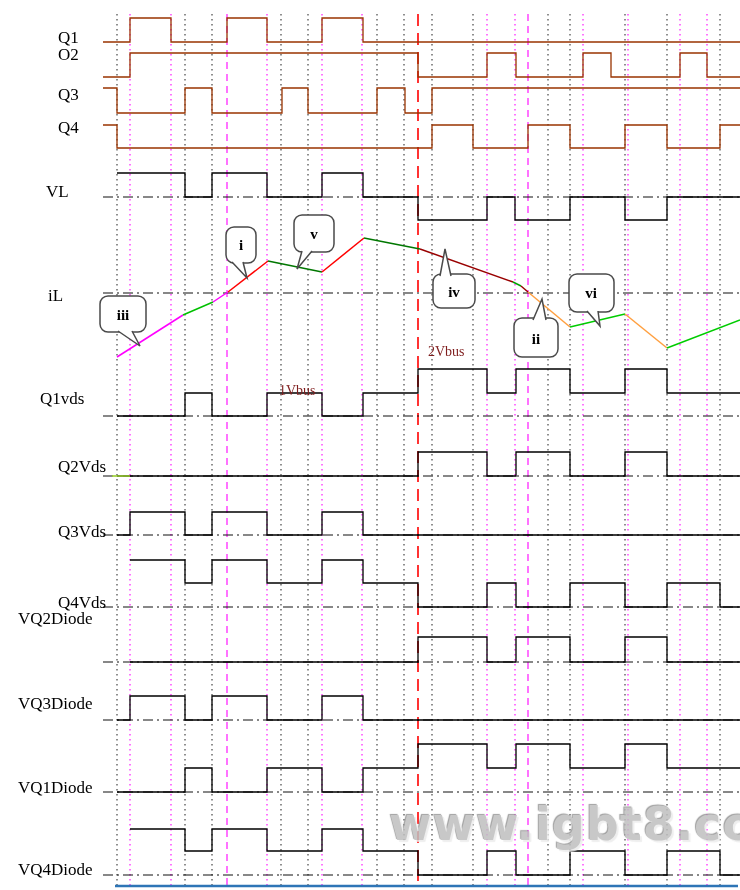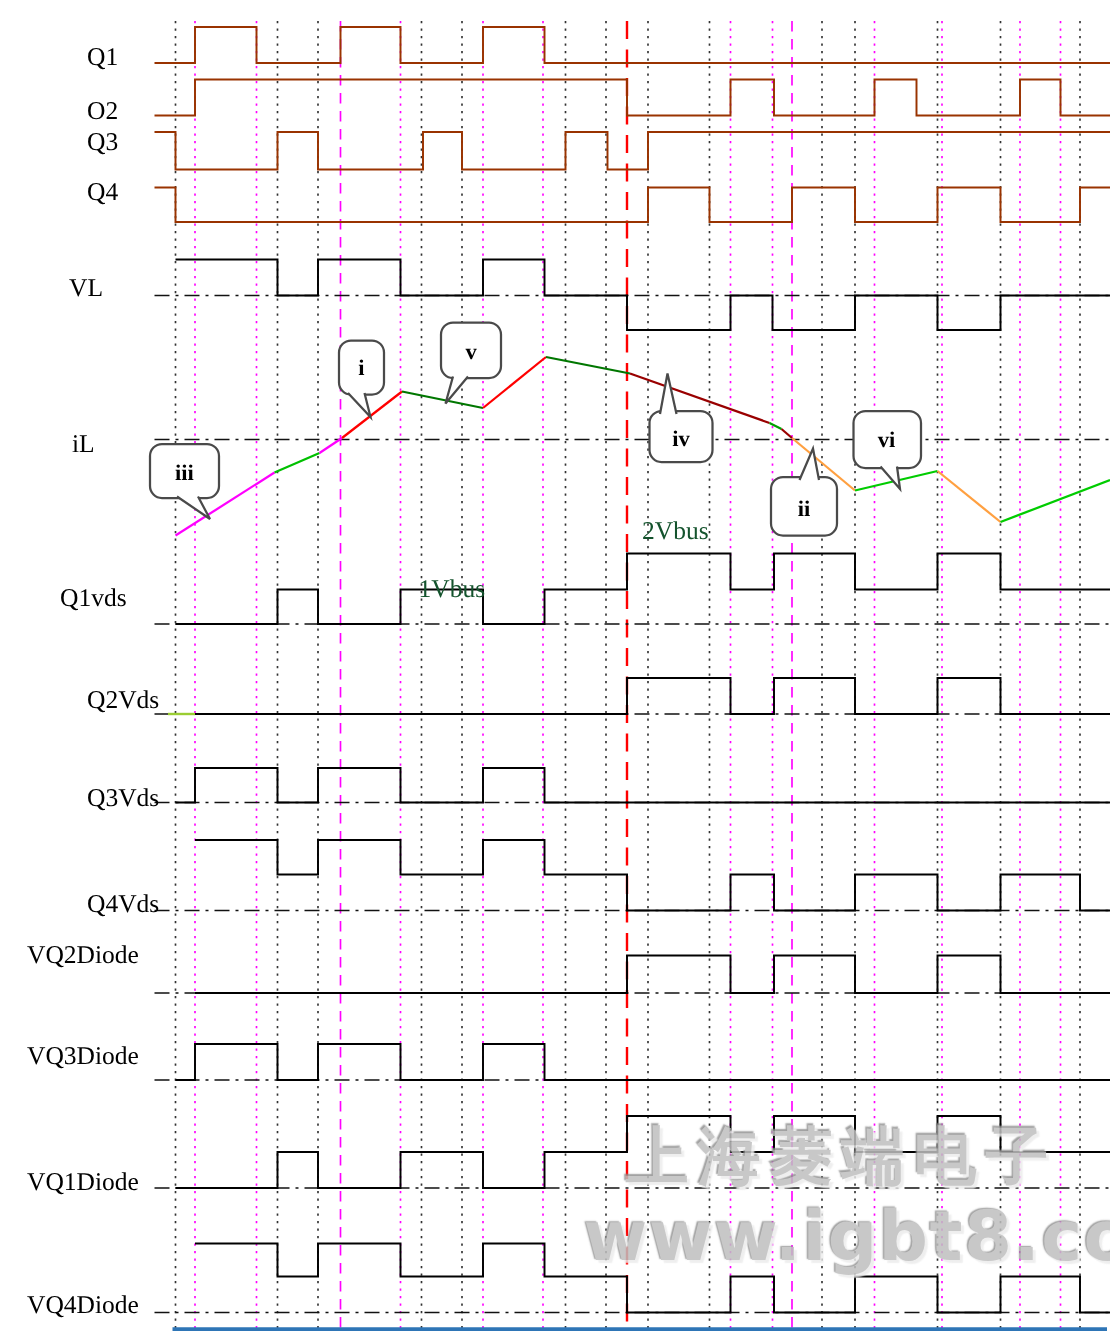--- a/index.html
+++ b/index.html
@@ -1,20 +1,20 @@
 <!DOCTYPE html>
 <html><head>
 <meta charset="utf-8">
 <style>
   html,body{margin:0;padding:0;background:#ffffff;}
   .stage{position:relative;width:740px;height:890px;background:#fff;overflow:hidden;
          font-family:"Liberation Serif","DejaVu Serif",serif;}
   .stage svg{position:absolute;left:0;top:0;}
   .sig-label{position:absolute;font-size:17px;color:#000;white-space:nowrap;line-height:1;}
-  .region-label{position:absolute;font-size:17px;color:#14532d;white-space:nowrap;line-height:1;}
+  .region-label{position:absolute;font-size:14px;color:#7f1d1d;white-space:nowrap;line-height:1;}
   .callout-text{font-size:15px;font-weight:600;fill:#000;
                 font-family:"Liberation Serif","DejaVu Serif",serif;}
   .watermark{position:absolute;color:#bfbfbf;opacity:0.85;white-space:nowrap;line-height:1;
              text-shadow:2px 2px 1px #ececec,-1px -1px 1px #8f8f8f;
              font-family:"DejaVu Sans",sans-serif;pointer-events:none;}
   .wm1{left:417px;top:750px;font-size:42px;letter-spacing:6px;font-weight:bold;}
   .wm2{left:389px;top:801px;font-size:46px;letter-spacing:1px;font-weight:bold;}
 </style>
 </head>
 <body>
@@ -134,33 +134,32 @@
 
       <g>
         <rect x="569" y="274" width="45" height="38" rx="8" fill="#fff" stroke="#4a4a4a" stroke-width="1.5"></rect>
         <path d="M587,311 L600,326 L598,311" fill="#fff" stroke="#4a4a4a" stroke-width="1.5"></path>
         <text class="callout-text" x="591" y="298" text-anchor="middle">vi</text>
       </g>
     </g>
   </svg>
 
   <div class="sig-label" style="left:58px;top:29px">Q1</div>
-  <div class="sig-label" style="left:58px;top:65px">O2</div>
+  <div class="sig-label" style="left:58px;top:46px">O2</div>
   <div class="sig-label" style="left:58px;top:86px">Q3</div>
   <div class="sig-label" style="left:58px;top:119px">Q4</div>
   <div class="sig-label" style="left:46px;top:183px">VL</div>
   <div class="sig-label" style="left:48px;top:287px">iL</div>
   <div class="sig-label" style="left:40px;top:390px">Q1vds</div>
   <div class="sig-label" style="left:58px;top:458px">Q2Vds</div>
   <div class="sig-label" style="left:58px;top:523px">Q3Vds</div>
   <div class="sig-label" style="left:58px;top:594px">Q4Vds</div>
-  <div class="sig-label" style="left:18px;top:628px">VQ2Diode</div>
+  <div class="sig-label" style="left:18px;top:610px">VQ2Diode</div>
   <div class="sig-label" style="left:18px;top:695px">VQ3Diode</div>
   <div class="sig-label" style="left:18px;top:779px">VQ1Diode</div>
   <div class="sig-label" style="left:18px;top:861px">VQ4Diode</div>
 
   <div class="region-label" style="left:279px;top:384px">1Vbus</div>
   <div class="region-label" style="left:428px;top:345px">2Vbus</div>
 
-  <div class="watermark wm1">上海菱端电子</div>
   <div class="watermark wm2">www.igbt8.com</div>
 
 </div>
 
 </body></html>

